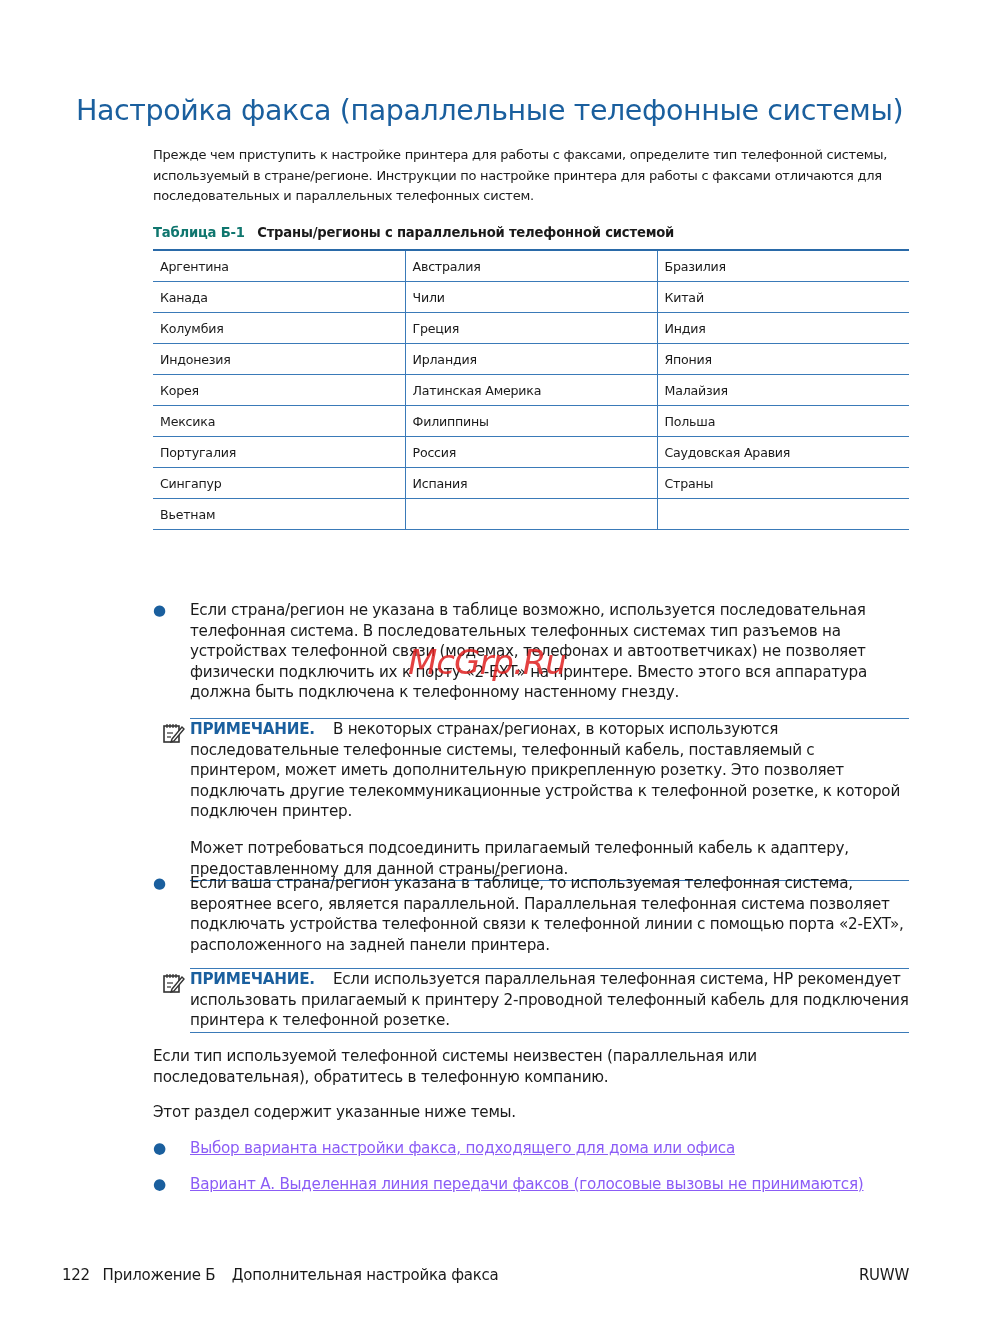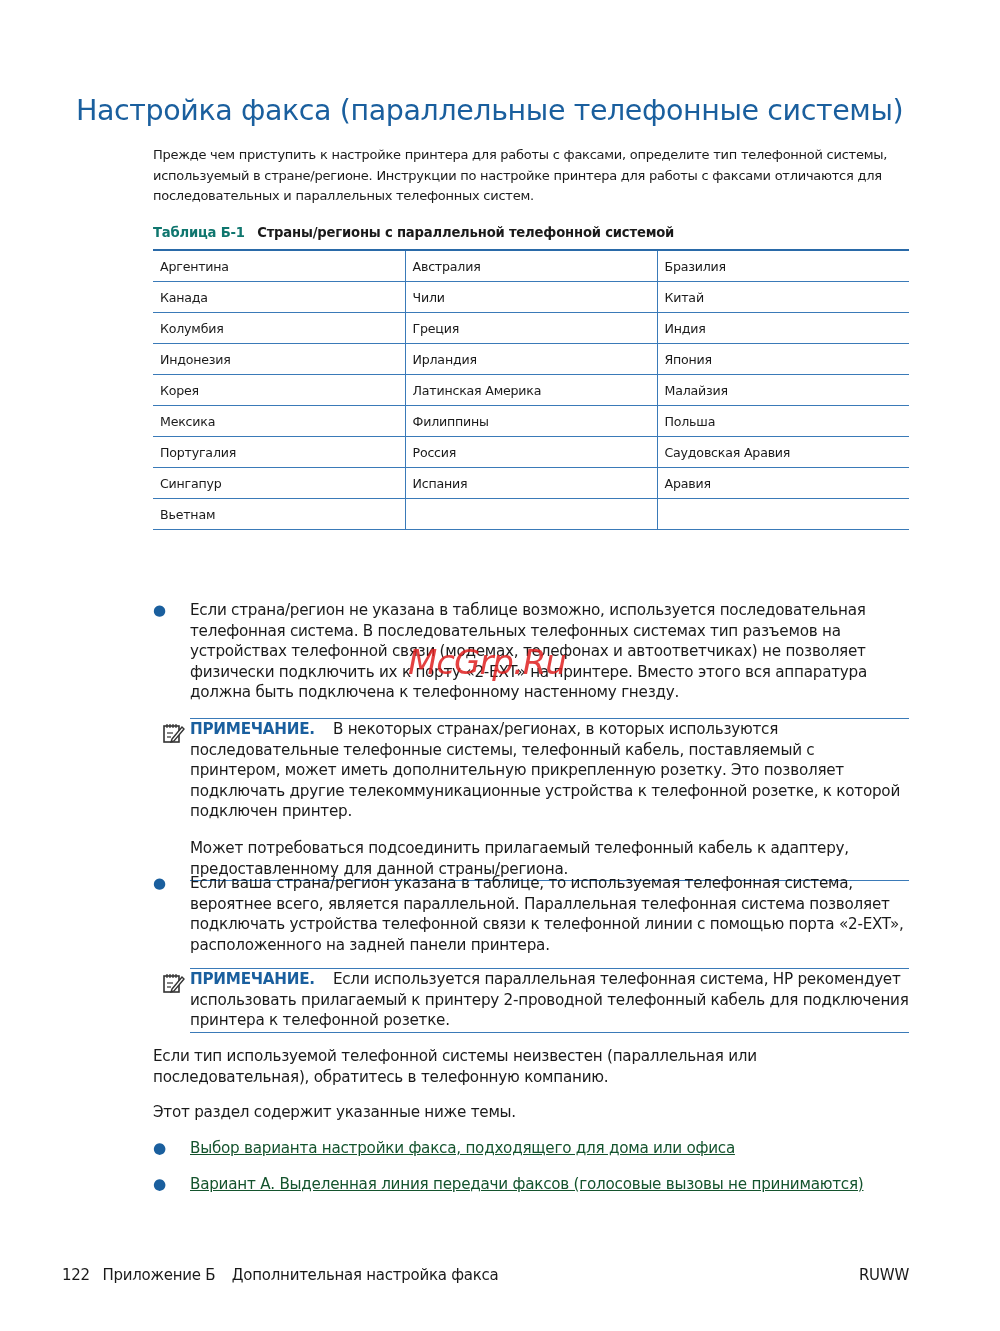--- a/index.html
+++ b/index.html
@@ -59,21 +59,21 @@
     .para {
       position: absolute; left: 153px; width: 760px;
       font-size: 15.2px; line-height: 20.6px; letter-spacing: -0.25px;
     }
     .link-item {
       position: absolute; left: 153px; width: 760px;
       font-size: 15.2px; line-height: 20.6px; letter-spacing: -0.25px;
     }
     .link-item .dot { position: absolute; left: 0; top: 0; color: #1a5f9e; }
     .link-item a {
-      margin-left: 37px; color: #14532d; text-decoration: underline; cursor: pointer;
+      margin-left: 37px; color: #8b5cf6; text-decoration: underline; cursor: pointer;
     }
     .footer {
       position: absolute; left: 62px; top: 1266px; width: 847px;
       font-size: 15px; letter-spacing: -0.25px;
       display: flex; justify-content: space-between;
     }
     .footer .left span + span { margin-left: 8px; }
     .watermark {
       position: absolute; left: 408px; top: 642px;
       font-family: "DejaVu Sans", sans-serif;
@@ -126,21 +126,21 @@
       <td>Польша</td>
     </tr>
     <tr>
       <td>Португалия</td>
       <td>Россия</td>
       <td>Саудовская Аравия</td>
     </tr>
     <tr>
       <td>Сингапур</td>
       <td>Испания</td>
-      <td>Аравия</td>
+      <td>Страны</td>
     </tr>
     <tr>
       <td>Вьетнам</td>
       <td></td>
       <td></td>
     </tr>
   </tbody>
 </table>
 
 <div class="bullet-block" style="top:600px">

